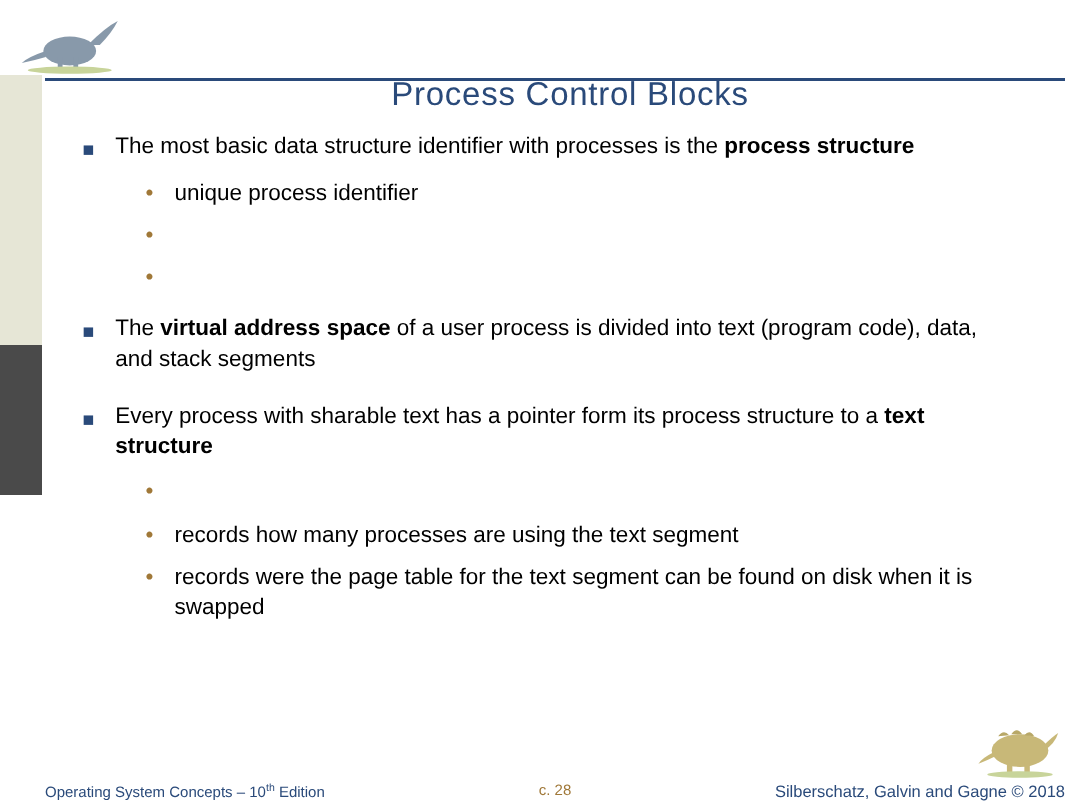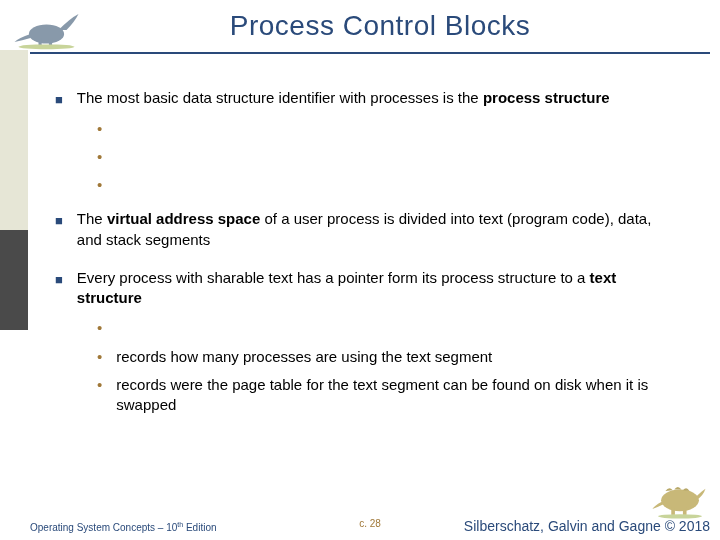--- a/index.html
+++ b/index.html
@@ -32,24 +32,25 @@
     right: 10px; bottom: 20px;
     width: 60px; height: 40px;
   }
   .title-area {
     position: absolute;
     left: 100px; top: 10px;
     width: 560px;
     text-align: center;
   }
   .title {
-    font-size: 28px;
+    font-size: 22px;
     font-weight: normal;
     color: #2a4a7a;
     letter-spacing: 0.5px;
+    margin-top: 40px;
   }
   .title-underline {
     position: absolute;
     left: 30px; top: 52px;
     width: 680px;
     height: 2px;
     background: #2a4a7a;
   }
   .content {
     position: absolute;
@@ -99,21 +100,21 @@
   }
   .footer-center {
     position: absolute;
     left: 50%;
     transform: translateX(-50%);
     color: #a07838;
     text-align: right;
   }
   .footer-right {
     color: #2a4a7a;
-    font-size: 14px;
+    font-size: 11px;
   }
   sup { font-size: 7px; }
 </style>
 </head>
 <body>
 
 <div class="left-stripe"></div>
 
 <svg class="dino-top" viewBox="0 0 100 60">
   <ellipse cx="45" cy="40" rx="22" ry="12" fill="#8899aa"></ellipse>
@@ -143,20 +144,21 @@
 
   <div class="main-bullet">
     <span class="sq">■</span>
     <div>
       <span>The most basic data structure identifier with processes is the </span><span class="bold">process structure</span><span></span>
     </div>
   </div>
   <div class="sub-list">
     <div class="sub-bullet">
       <span class="dot">•</span>
+      <div>unique process identifier</div>
     </div>
     <div class="sub-bullet">
       <span class="dot">•</span>
     </div>
     <div class="sub-bullet">
       <span class="dot">•</span>
     </div>
   </div>
 
   <div class="main-bullet" style="margin-bottom:18px;">

